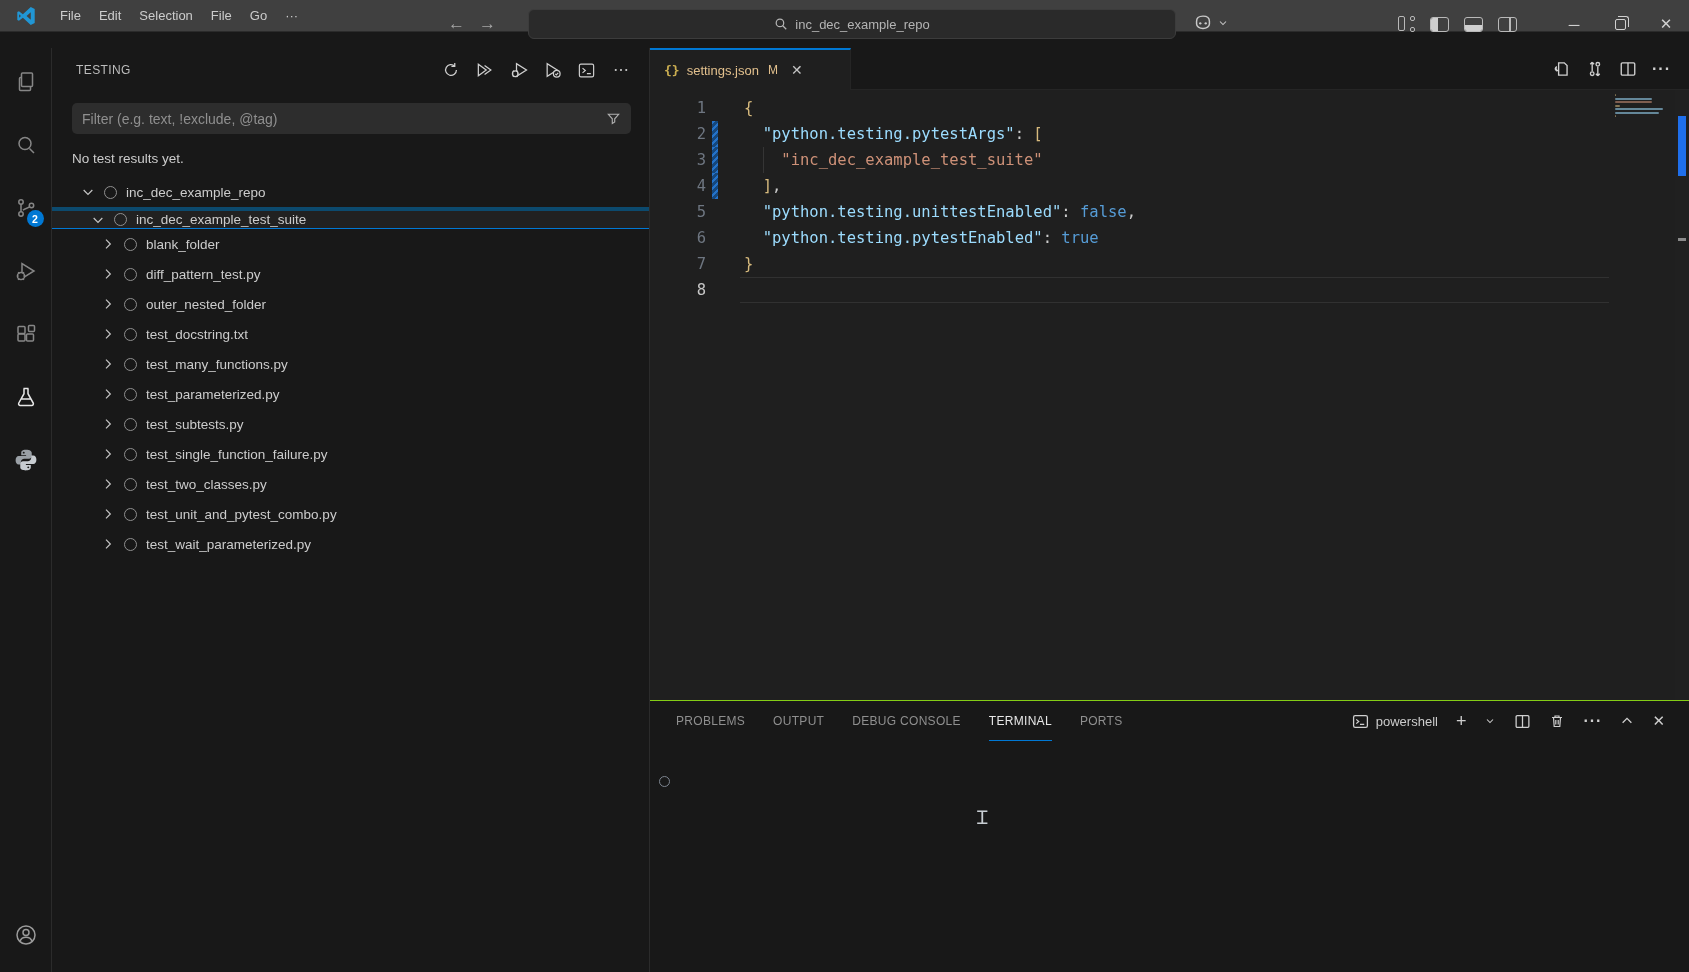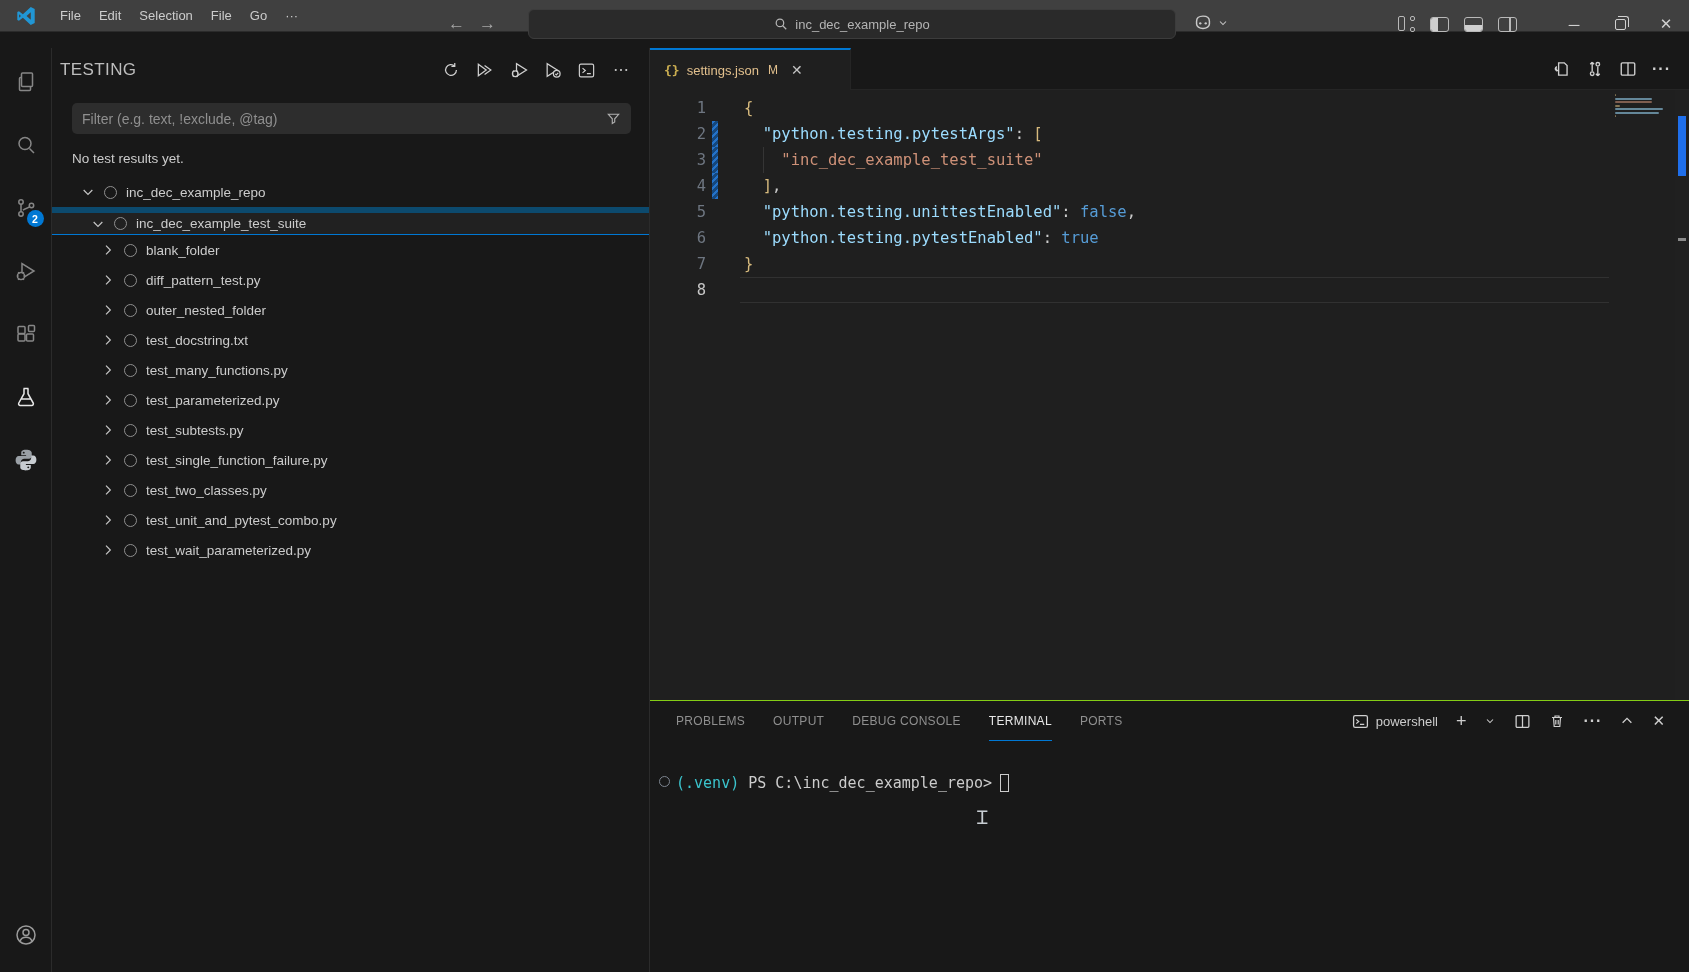--- a/index.html
+++ b/index.html
@@ -35,30 +35,30 @@
     border-right:1px solid #2b2b2b;display:flex;flex-direction:column;align-items:center;padding-top:2px}
   .act-item{width:52px;height:63px;display:flex;align-items:center;justify-content:center;color:#868686;position:relative}
   .act-item.active{color:#e7e7e7}
   .act-badge{position:absolute;right:8px;bottom:12px;min-width:17px;height:17px;border-radius:9px;background:#0078d4;
     color:#fff;font-size:10.5px;display:flex;align-items:center;justify-content:center;font-weight:bold}
   #account-item{margin-top:auto;margin-bottom:6px;color:#9b9b9b}
 
   
   #sidebar{position:absolute;left:52px;top:48px;bottom:0;width:598px;background:#181818;border-right:1px solid #2b2b2b}
   #pane-header{position:absolute;left:0;top:0;right:0;height:44px;display:flex;align-items:center}
-  #pane-title{margin-left:8px;font-size:17px;letter-spacing:.4px;color:#bdbdbd}
+  #pane-title{margin-left:24px;font-size:12px;letter-spacing:.4px;color:#bdbdbd}
   #pane-toolbar{margin-left:auto;margin-right:18px;display:flex;align-items:center;gap:13px;color:#cfcfcf}
   .tool-btn{width:21px;height:21px;display:flex;align-items:center;justify-content:center;border-radius:4px}
   #filter-box{position:absolute;left:20px;right:18px;top:55px;height:31px;background:#2d2d2d;border-radius:5px;
     display:flex;align-items:center;padding:8px 10px;font-size:14px;color:#8f8f8f}
   #filter-placeholder{flex:1}
   #empty-msg{position:absolute;left:20px;top:103px;font-size:13.5px;color:#cccccc}
   #test-tree{position:absolute;left:0;right:0;top:129px}
   .tree-row{height:30px;display:flex;align-items:center;font-size:13.5px;color:#cccccc;position:relative}
-  .tree-row.selected{background:rgba(255,255,255,.045);border-top:6px solid #0c4a6e;border-bottom:1px solid #0078d4;height:28px}
+  .tree-row.selected{background:rgba(255,255,255,.045);border-top:4px solid #0c4a6e;border-bottom:1px solid #0078d4;height:22px}
   .twisty{width:16px;height:16px;color:#c5c5c5;flex:none;display:flex;align-items:center;justify-content:center}
   .status-ring{width:13px;height:13px;border:1.6px solid #8f8f8f;border-radius:50%;flex:none;margin:0 9px 0 8px}
 
   
   #editor-group{position:absolute;left:650px;top:48px;right:0;bottom:0;background:#1f1f1f}
   #tabbar{position:absolute;left:0;top:0;right:0;height:42px;background:#181818;border-bottom:1px solid #252525;display:flex}
   #tab-active{width:201px;height:42px;background:#1f1f1f;border-top:2px solid #0078d4;border-right:1px solid #252525;
     display:flex;align-items:center;padding:0 10px 0 14px;gap:7px}
   #tab-json-icon{color:#cbae51;font-weight:bold;font-size:13px;font-family:"DejaVu Sans Mono",monospace}
   #tab-label{font-size:13px;color:#e2c08d}
@@ -513,20 +513,17 @@
         <span class="icon">
           <svg viewBox="0 0 16 16" width="14" height="14">
               <path d="M3 10l5-5 5 5" fill="none" stroke="#cfcfcf" stroke-width="1.5"></path>
             </svg>
         </span>
         <span class="icon" style="font-size:15px">✕</span>
       </div>
     </div>
     <div id="terminal-body">
       <span id="term-decoration"></span>
-      <div id="term-row">
-        <span class="t-venv">(.venv)</span><span class="t-prompt"> </span><span class="t-prompt">PS C:\inc_dec_example_repo&gt;</span><span id="term-cursor"></span>
-      </div>
     </div>
   </div>
 
   <div id="mouse-ibeam">Ɪ</div>
 </div>
 
 </body></html>

